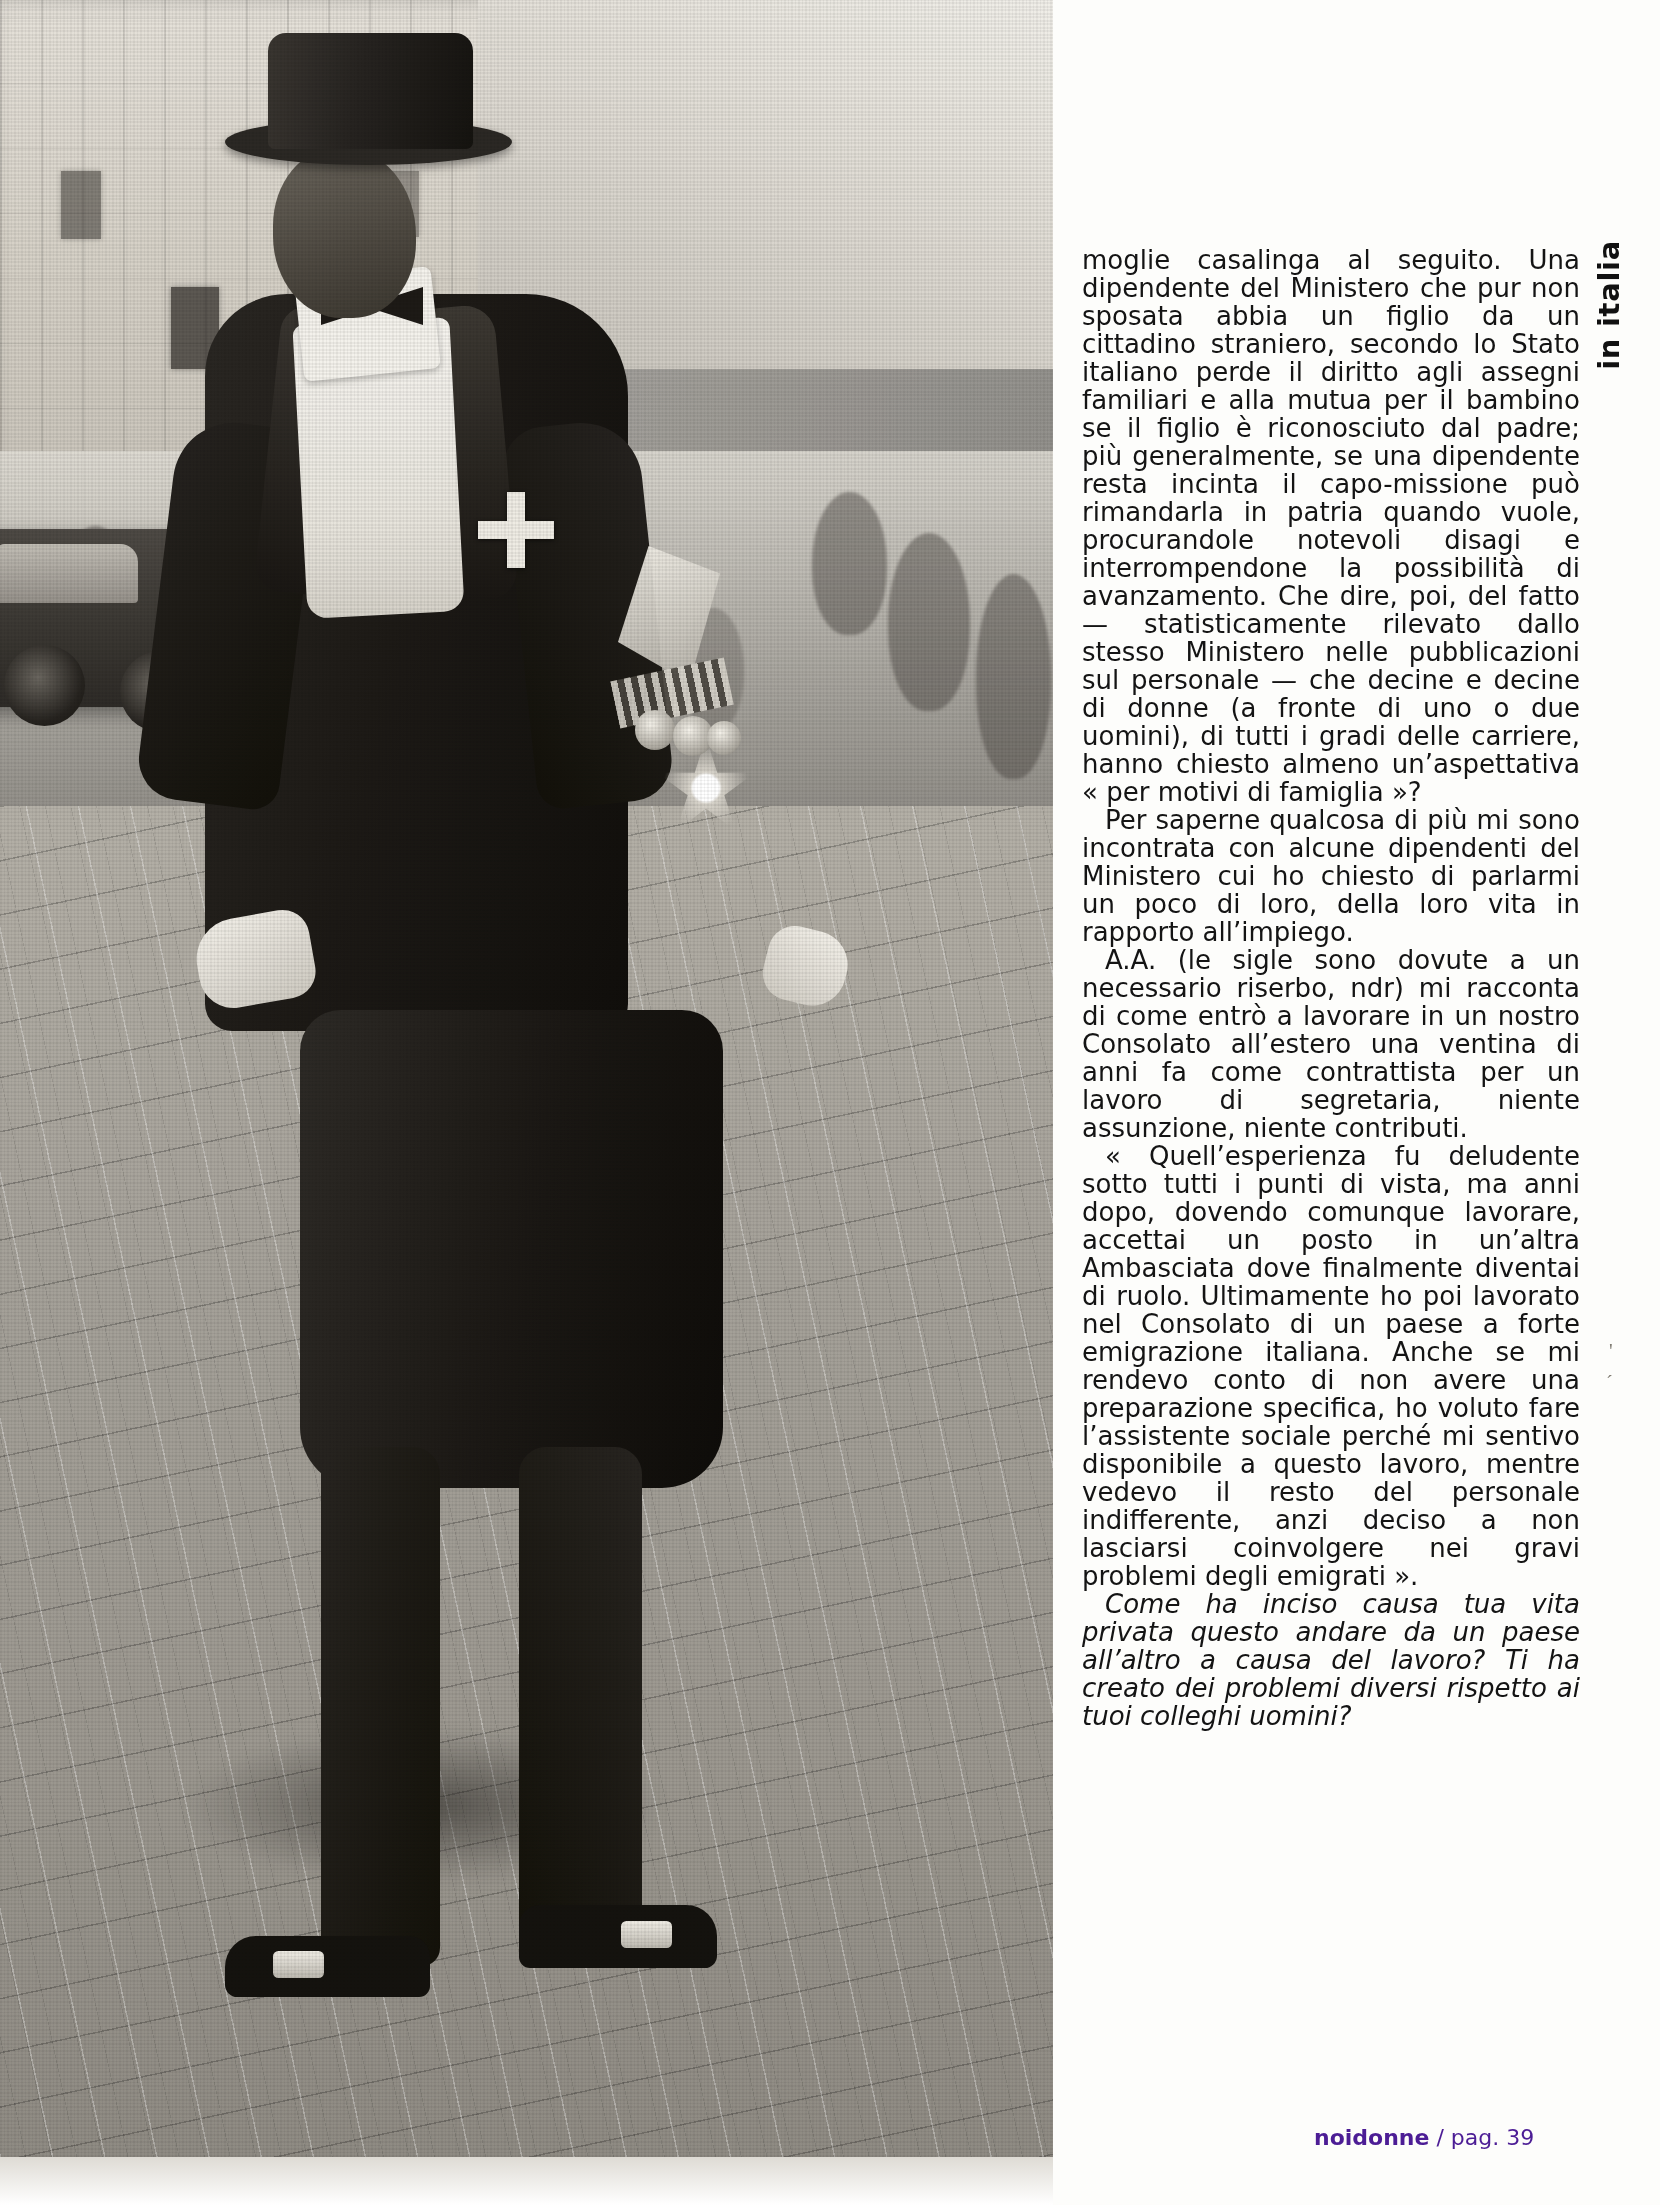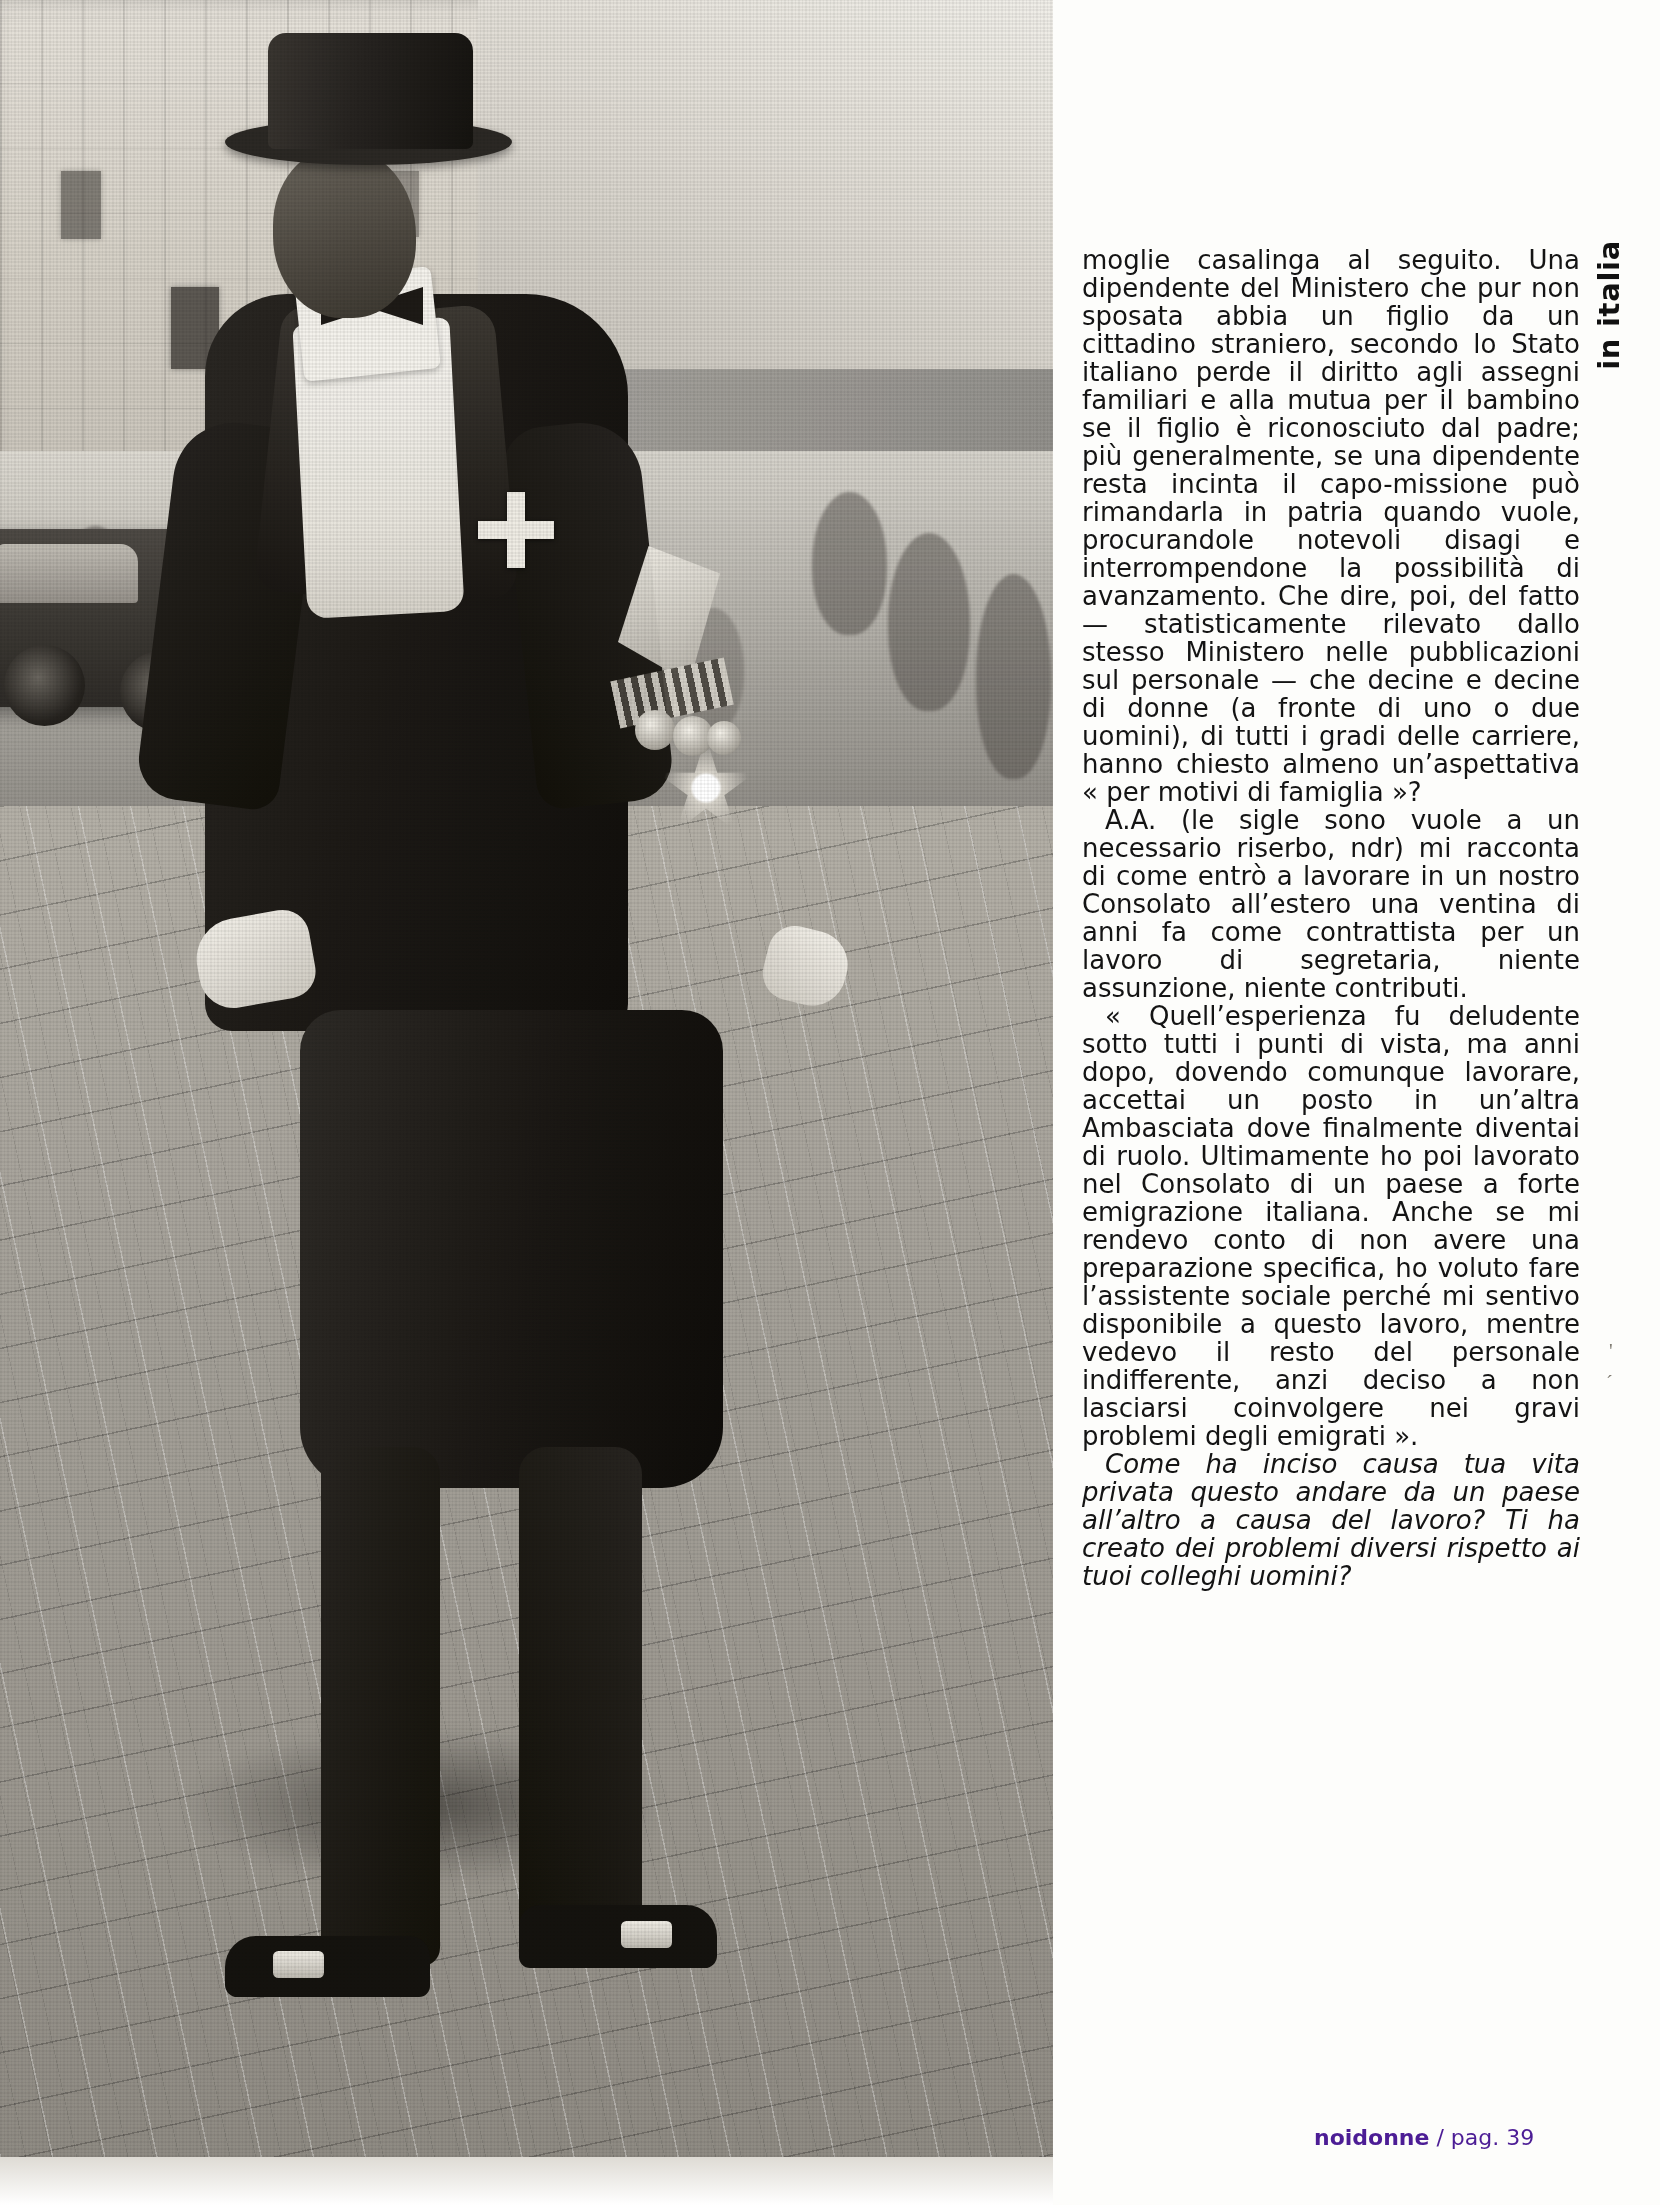--- a/index.html
+++ b/index.html
@@ -523,21 +523,22 @@
 
     <div class="grain"></div>
   </div>
 
   <div class="page-bottom-edge"></div>
 
   <div id="running-head">in italia</div>
 
   <div id="text-column">
     <p class="para">moglie casalinga al seguito. Una dipendente del Ministero che pur non sposata abbia un figlio da un cittadino straniero, secondo lo Stato italiano perde il diritto agli assegni familiari e alla mutua per il bambino se il figlio è riconosciuto dal padre; più generalmente, se una dipendente resta incinta il capo-missione può rimandarla in patria quando vuole, procurandole notevoli disagi e interrompendone la possibilità di avanzamento. Che dire, poi, del fatto — statisticamente rilevato dallo stesso Ministero nelle pubblicazioni sul personale — che decine e decine di donne (a fronte di uno o due uomini), di tutti i gradi delle carriere, hanno chiesto almeno un’aspettativa « per motivi di famiglia »?</p>
-    <p class="para indent">A.A. (le sigle sono vuole a un necessario riserbo, ndr) mi racconta di come entrò a lavorare in un nostro Consolato all’estero una ventina di anni fa come contrattista per un lavoro di segretaria, niente assunzione, niente contributi.</p>
+    <p class="para indent">Per saperne qualcosa di più mi sono incontrata con alcune dipendenti del Ministero cui ho chiesto di parlarmi un poco di loro, della loro vita in rapporto all’impiego.</p>
+    <p class="para indent">A.A. (le sigle sono dovute a un necessario riserbo, ndr) mi racconta di come entrò a lavorare in un nostro Consolato all’estero una ventina di anni fa come contrattista per un lavoro di segretaria, niente assunzione, niente contributi.</p>
     <p class="para indent">« Quell’esperienza fu deludente sotto tutti i punti di vista, ma anni dopo, dovendo comunque lavorare, accettai un posto in un’altra Ambasciata dove finalmente diventai di ruolo. Ultimamente ho poi lavorato nel Consolato di un paese a forte emigrazione italiana. Anche se mi rendevo conto di non avere una preparazione specifica, ho voluto fare l’assistente sociale perché mi sentivo disponibile a questo lavoro, mentre vedevo il resto del personale indifferente, anzi deciso a non lasciarsi coinvolgere nei gravi problemi degli emigrati ».</p>
     <p class="para indent italic italic-block">Come ha inciso causa tua vita privata questo andare da un paese all’altro a causa del lavoro? Ti ha creato dei problemi diversi rispetto ai tuoi colleghi uomini?</p>
   </div>
 
   <div class="margin-mark" style="left:1609px;top:1340px;">'</div>
   <div class="margin-mark" style="left:1606px;top:1372px;">´</div>
 
   <div id="footer">
     <span class="brand">noidonne</span>
     <span>/ pag. 39</span>

